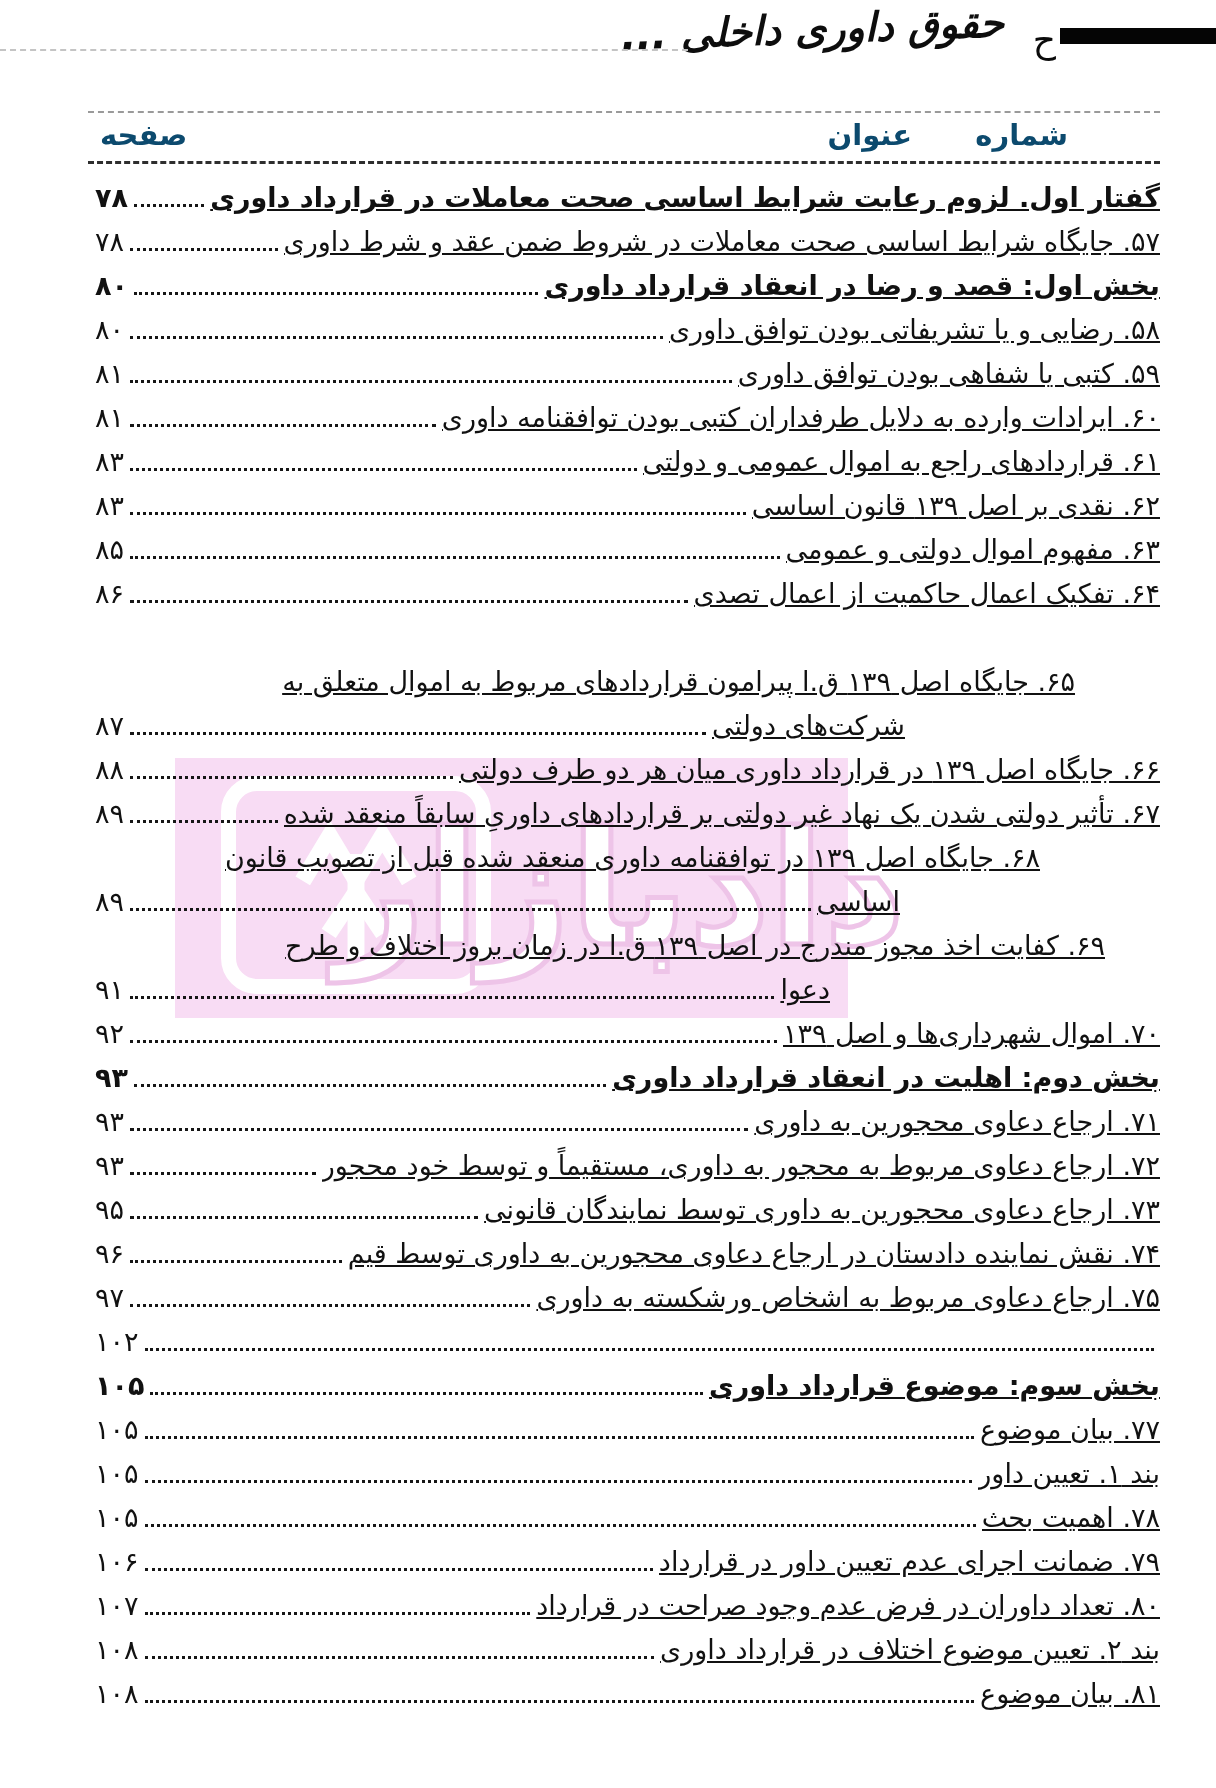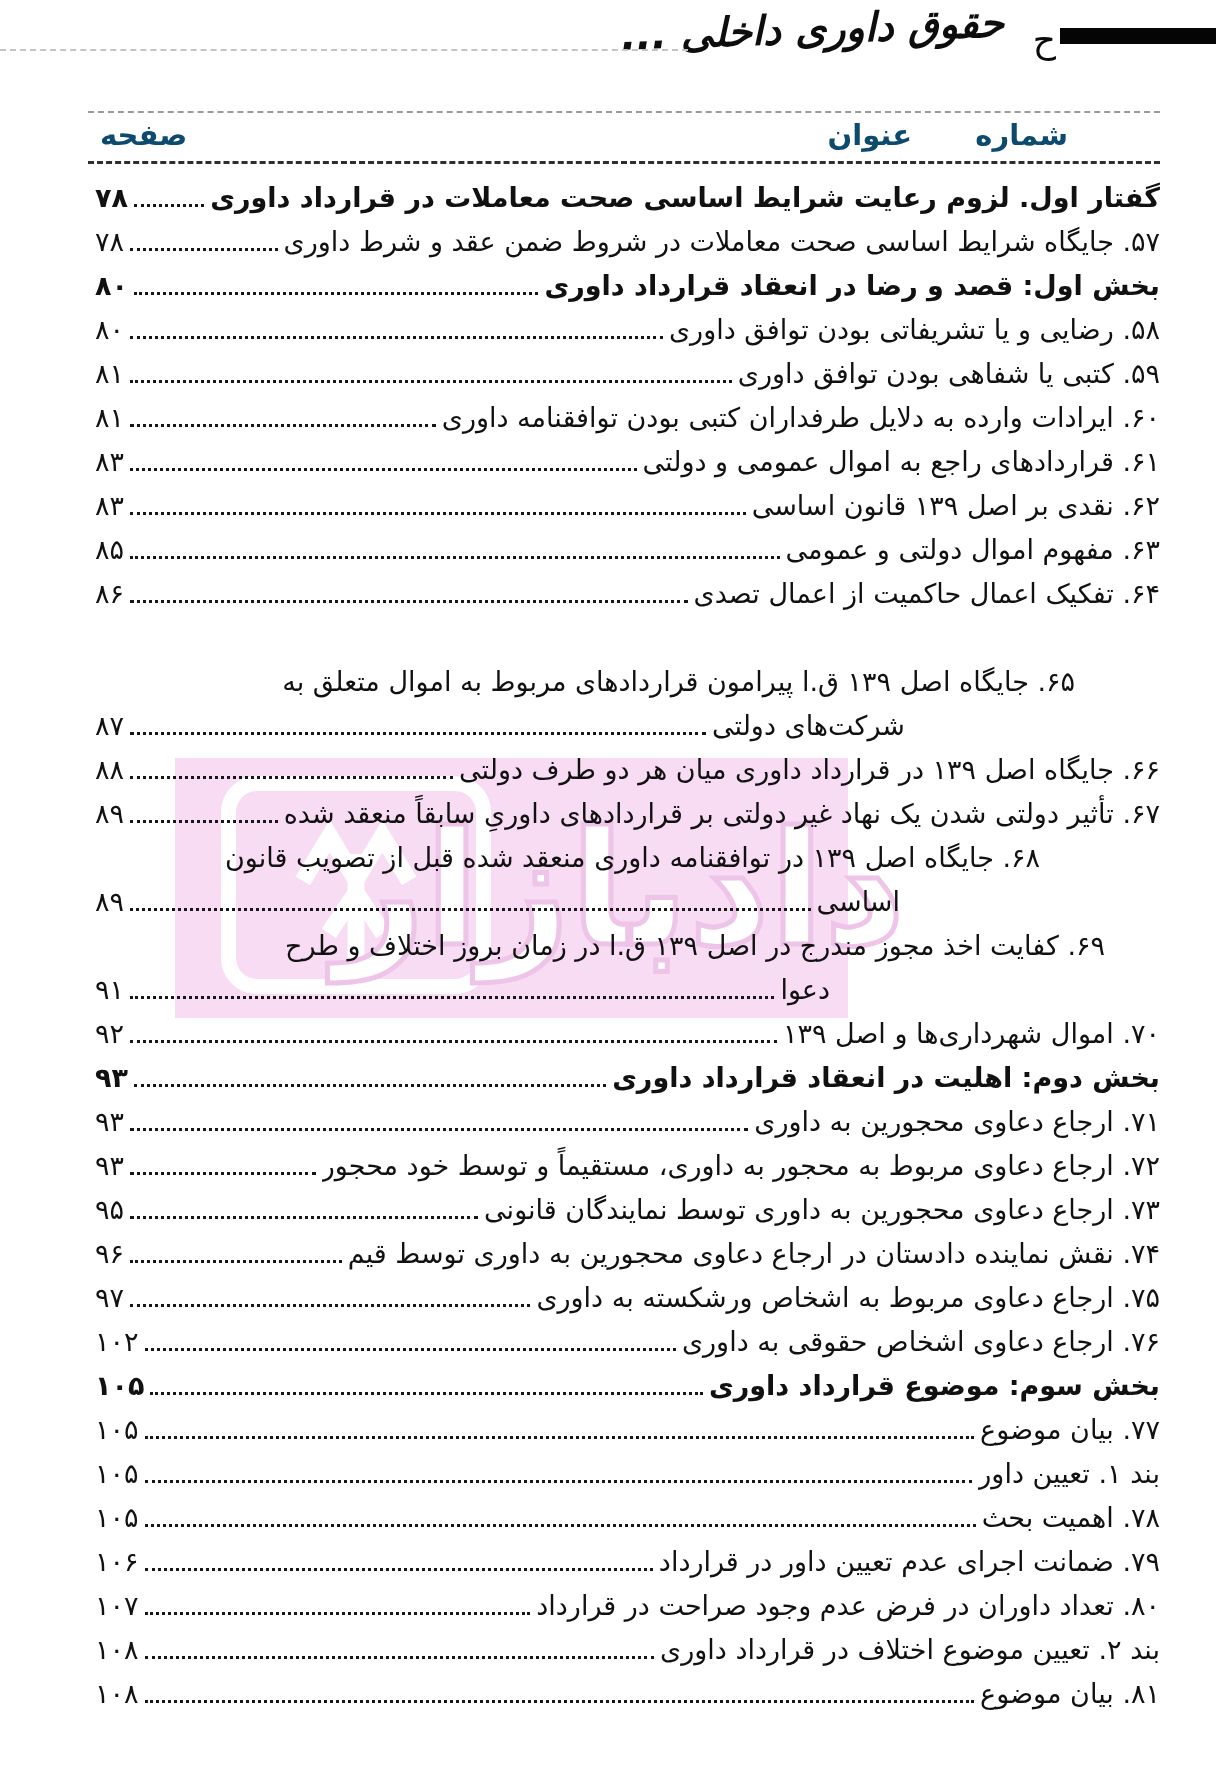--- a/index.html
+++ b/index.html
@@ -36,21 +36,21 @@
     -webkit-text-stroke:5px #eec4e8;text-stroke:5px #eec4e8;
     direction:rtl;text-align:right;letter-spacing:2px;white-space:nowrap;
   }
   
   .toc{top:174px;left:95px;width:1065px;z-index:2;}
   .row{
     display:flex;align-items:flex-end;height:44px;direction:rtl;
     font-size:27px;color:#111;line-height:40px;
   }
   .row.bold{font-weight:bold;}
-  .row .t{white-space:nowrap;flex:0 1 auto;min-width:0;overflow:hidden;}
+  .row .t{white-space:nowrap;flex:0 1 auto;min-width:0;overflow:hidden;text-decoration:underline;}
   .row .lead{flex:1 1 0;min-width:0;border-bottom:3px dotted #161616;margin:0 6px 11px 6px;height:0;}
   .row .pg{flex:0 0 auto;white-space:nowrap;}
 </style>
 </head>
 <body>
 
 <div class="abs watermark">
   <div class="wm-logo">
     <svg viewBox="0 0 100 100" preserveAspectRatio="xMidYMid meet" aria-hidden="true">
       <g stroke="#ffffff" stroke-width="9" fill="none" stroke-linecap="square">
@@ -189,21 +189,20 @@
       <span class="t">۷۴. نقش نماینده دادستان در ارجاع دعاوی محجورین به داوری توسط قیم</span>
       <span class="lead"></span>
       <span class="pg">۹۶</span>
     </div>
     <div class="row">
       <span class="t">۷۵. ارجاع دعاوی مربوط به اشخاص ورشکسته به داوری</span>
       <span class="lead"></span>
       <span class="pg">۹۷</span>
     </div>
     <div class="row">
-      <span class="t">۷۶. ارجاع دعاوی اشخاص حقوقی به داوری</span>
       <span class="lead"></span>
       <span class="pg">۱۰۲</span>
     </div>
     <div class="row bold">
       <span class="t">بخش سوم: موضوع قرارداد داوری</span>
       <span class="lead"></span>
       <span class="pg">۱۰۵</span>
     </div>
     <div class="row">
       <span class="t">۷۷. بیان موضوع</span>

